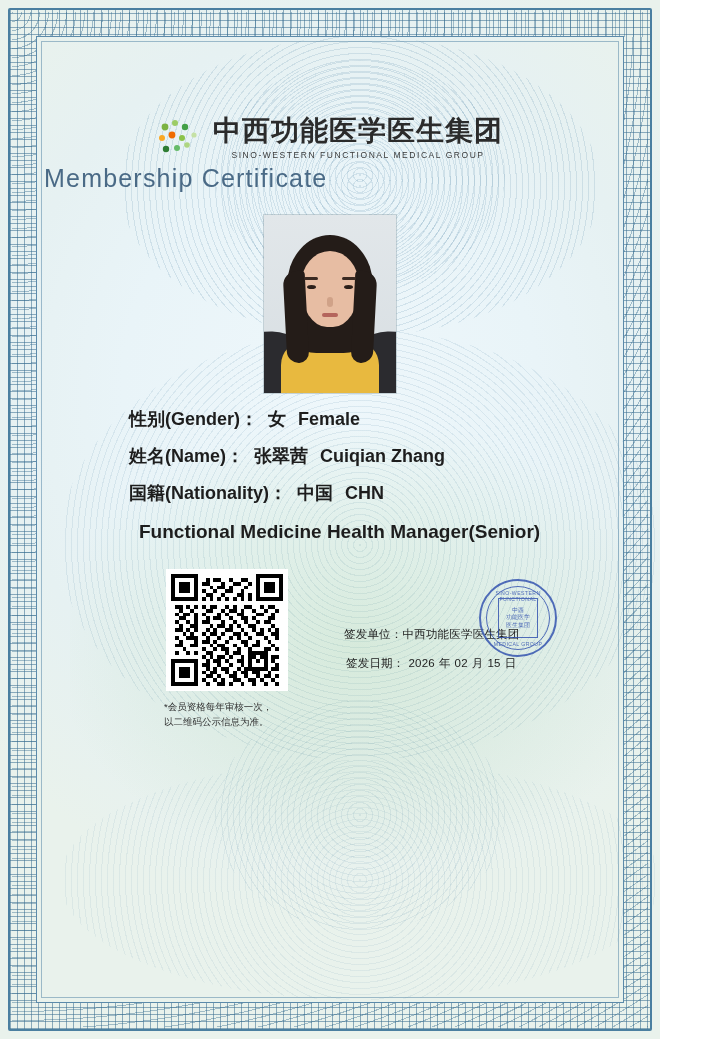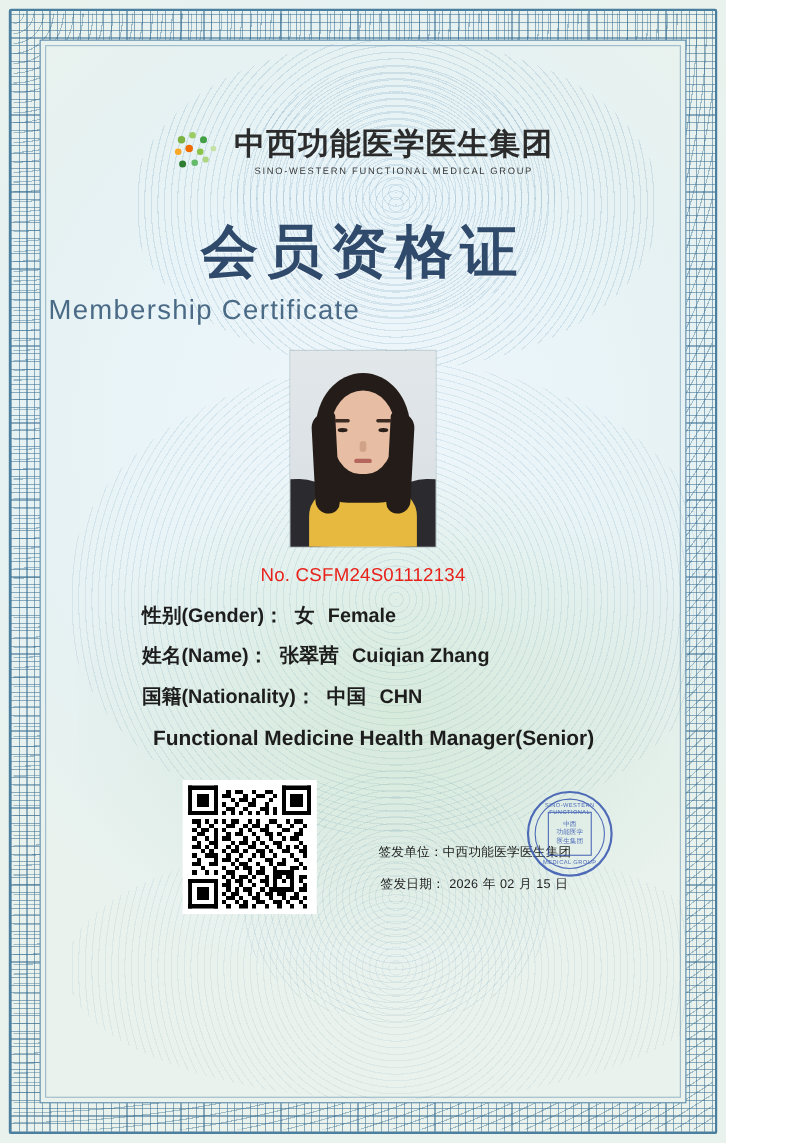--- a/index.html
+++ b/index.html
@@ -389,42 +389,40 @@
           <circle cx="30" cy="27" r="2.8" fill="#aed581"></circle>
           <circle cx="37" cy="17" r="2.6" fill="#c5e1a5"></circle>
         </svg>
       </span>
       <span class="logo-text-block">
         <span class="logo-cn">中西功能医学医生集团</span>
         <span class="logo-en">SINO-WESTERN FUNCTIONAL MEDICAL GROUP</span>
       </span>
     </div>
 
-    <div class="title-cn">会员资格证</div>
     <div class="title-en">Membership Certificate</div>
 
     <div class="photo-wrap">
       <div class="photo-bg"></div>
       <div class="ph-jacket-l"></div>
       <div class="ph-jacket-r"></div>
       <div class="ph-shirt"></div>
       <div class="ph-neck"></div>
       <div class="ph-hair"></div>
       <div class="ph-face"></div>
       <div class="ph-hair-side-l"></div>
       <div class="ph-hair-side-r"></div>
       <div class="ph-brow-l"></div>
       <div class="ph-brow-r"></div>
       <div class="ph-eye-l"></div>
       <div class="ph-eye-r"></div>
       <div class="ph-nose"></div>
       <div class="ph-mouth"></div>
     </div>
 
-    <div class="serial">No. CSFM24S01112134</div>
 
     <div class="fields">
 
       <div class="field-row">
         <span class="f-label">性别(Gender)：</span>
         <span class="f-value">女</span>
         <span class="f-value-en">Female</span>
       </div>
 
       <div class="field-row">
@@ -668,20 +666,24 @@
               <rect x="12" y="28" width="2" height="1"></rect>
             <rect x="15" y="28" width="1" height="1"></rect>
               <rect x="18" y="28" width="1" height="1"></rect>
             <rect x="21" y="28" width="1" height="1"></rect>
               <rect x="24" y="28" width="1" height="1"></rect>
             <rect x="27" y="28" width="1" height="1"></rect>
           </g>
         </svg>
       </div>
 
+      <div class="qr-note">
+        <div>*会员资格每年审核一次，</div>
+        <div>以二维码公示信息为准。</div>
+      </div>
 
       <div class="issue-block">
         <div class="issue-line">
           <span>签发单位：</span><span class="val">中西功能医学医生集团</span>
         </div>
         <div class="issue-line issue-date">
           <span>签发日期：</span><span>2026</span><span>年</span><span>02</span><span>月</span><span>15</span><span>日</span>
         </div>
       </div>
 

